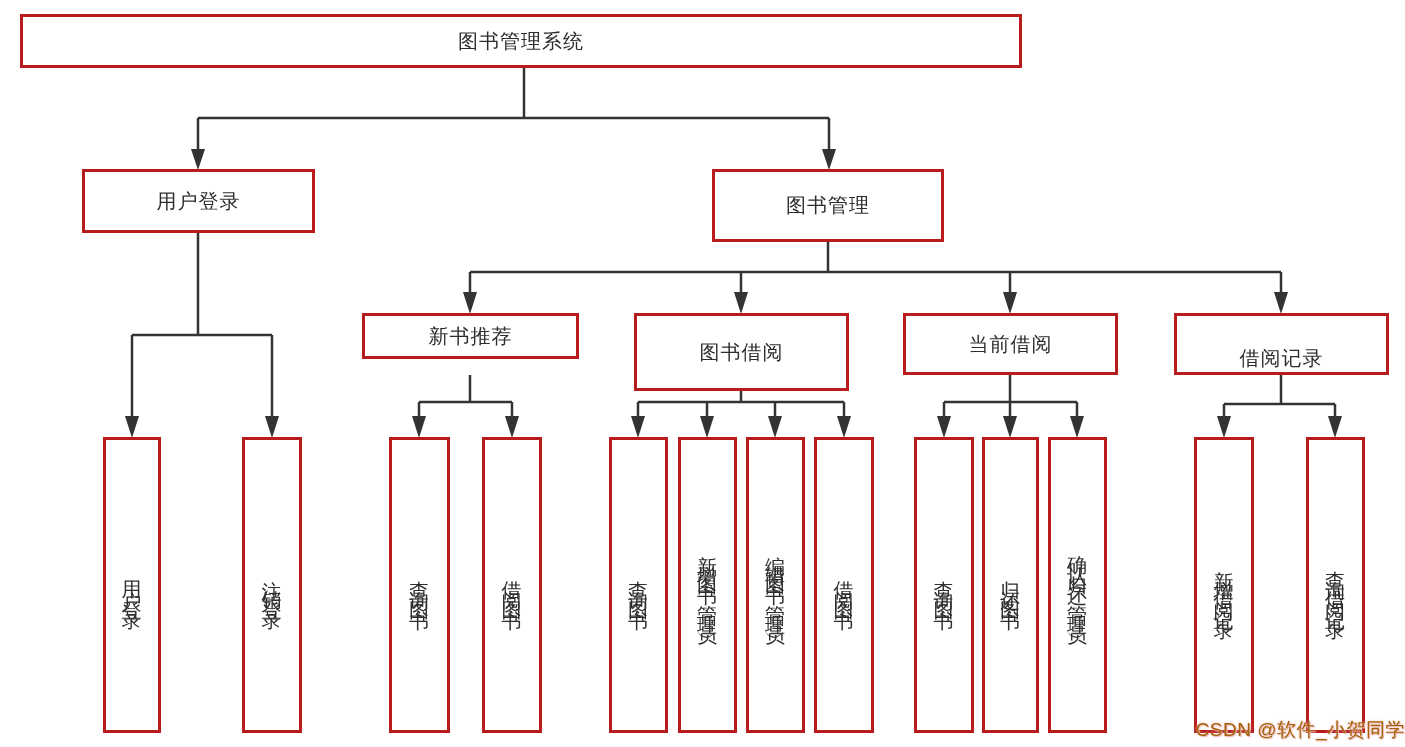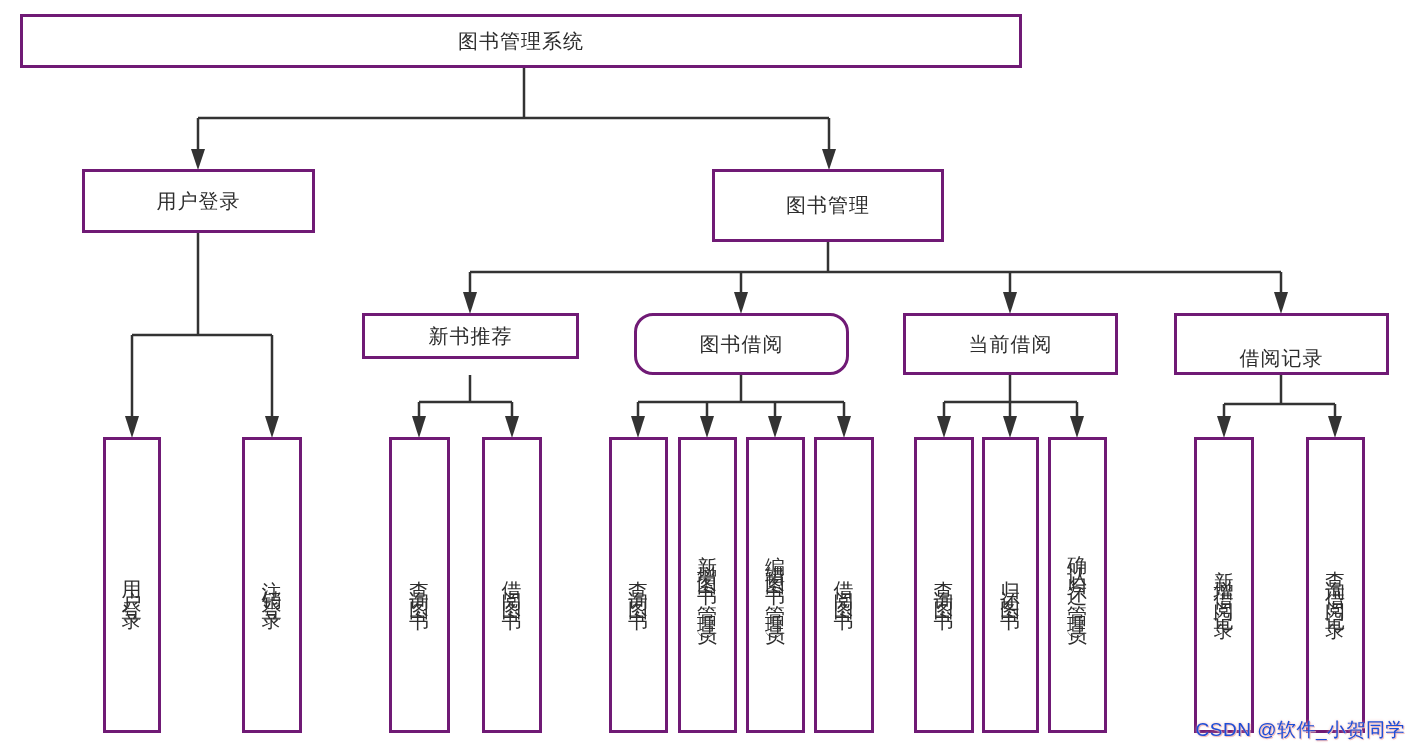--- a/index.html
+++ b/index.html
@@ -12,21 +12,21 @@
     overflow: hidden;
   }
   .wires {
     position: absolute;
     left: 0; top: 0;
     width: 1405px; height: 747px;
   }
   .node {
     position: absolute;
     box-sizing: border-box;
-    border: 3px solid #701a75;
+    border: 3px solid #b91c1c;
     background: #ffffff;
     display: flex;
     align-items: center;
     justify-content: center;
   }
   .node .lbl {
     font-size: 20px;
     color: #2d2d2d;
     letter-spacing: 1px;
     white-space: nowrap;
@@ -40,21 +40,21 @@
   }
   .watermark {
     position: absolute;
     left: 1178px;
     top: 716px;
     width: 227px;
     height: 28px;
     font-size: 19px;
     line-height: 28px;
     text-align: right;
-    color: #1d4ed8;
+    color: #a16207;
     text-shadow: 0 0 3px #f2b4b4, 1px 1px 0 #f0c0c0;
     letter-spacing: 0.5px;
     pointer-events: none;
   }
 </style>
 </head>
 <body>
 
 <div class="canvas">
 
@@ -141,21 +141,21 @@
   <div class="node" style="left:82px; top:169px; width:233px; height:64px;">
     <span class="lbl">用户登录</span>
   </div>
   <div class="node" style="left:712px; top:169px; width:232px; height:73px;">
     <span class="lbl">图书管理</span>
   </div>
 
   <div class="node" style="left:362px; top:313px; width:217px; height:46px;">
     <span class="lbl">新书推荐</span>
   </div>
-  <div class="node" style="left:634px; top:313px; width:215px; height:62px;border-radius:19px;">
+  <div class="node" style="left:634px; top:313px; width:215px; height:78px;">
     <span class="lbl">图书借阅</span>
   </div>
   <div class="node" style="left:903px; top:313px; width:215px; height:62px;">
     <span class="lbl">当前借阅</span>
   </div>
   <div class="node" style="left:1174px; top:313px; width:215px; height:62px;align-items:flex-end;">
     <span class="lbl">借阅记录</span>
   </div>
 
   <div class="node leaf" style="left:103px; top:437px; width:58px; height:296px;">

